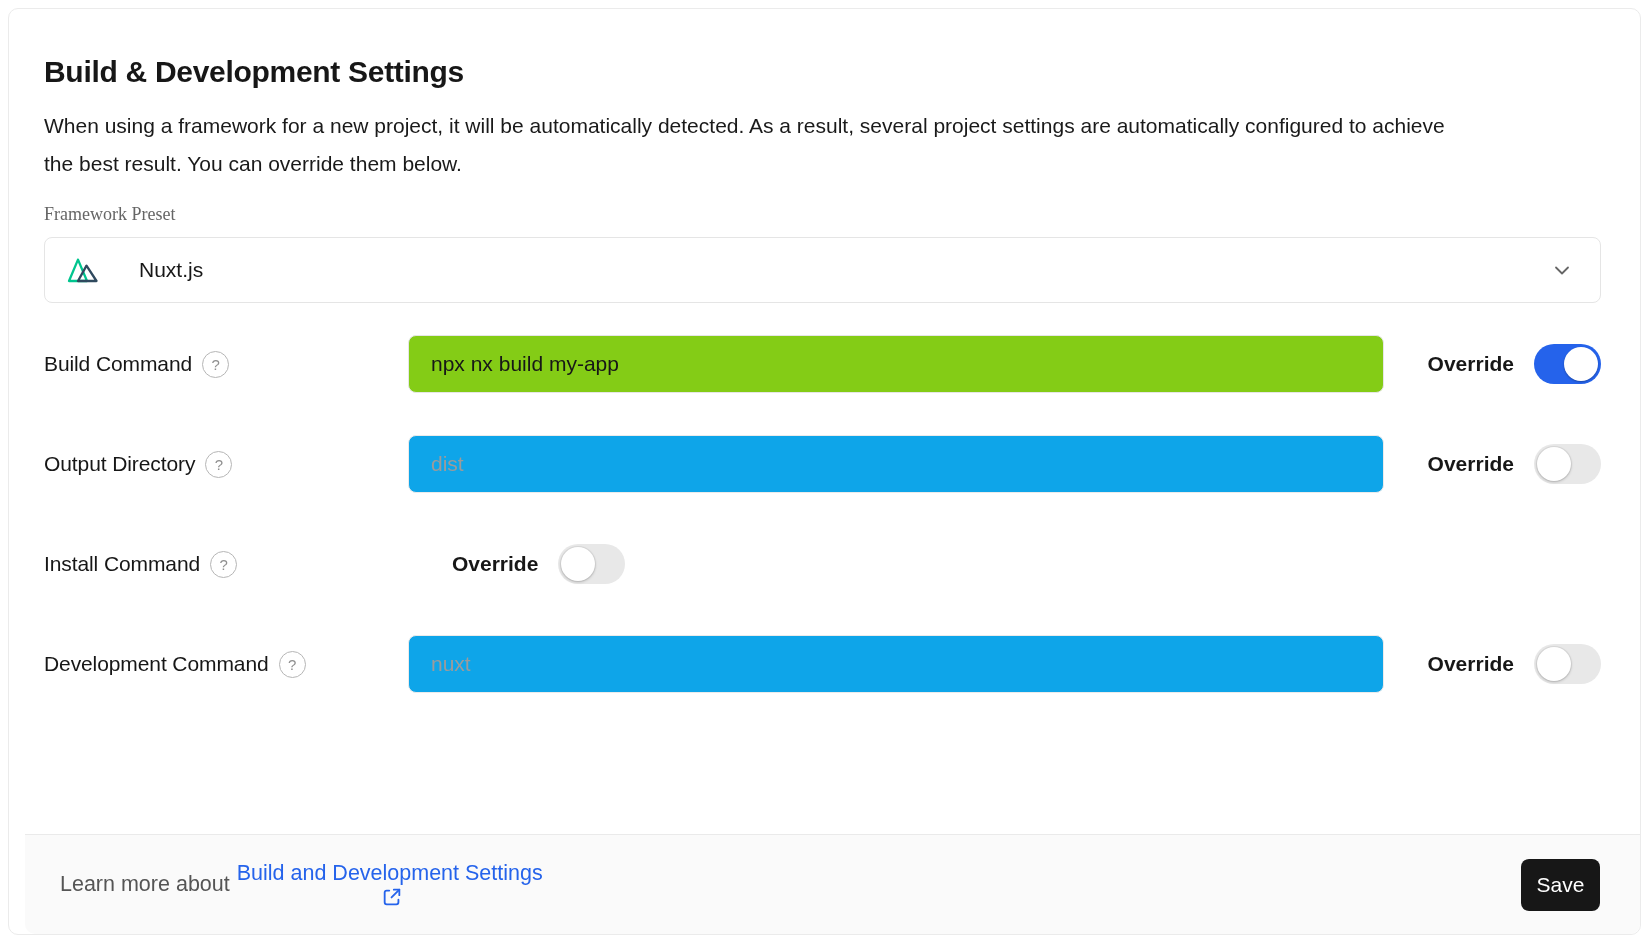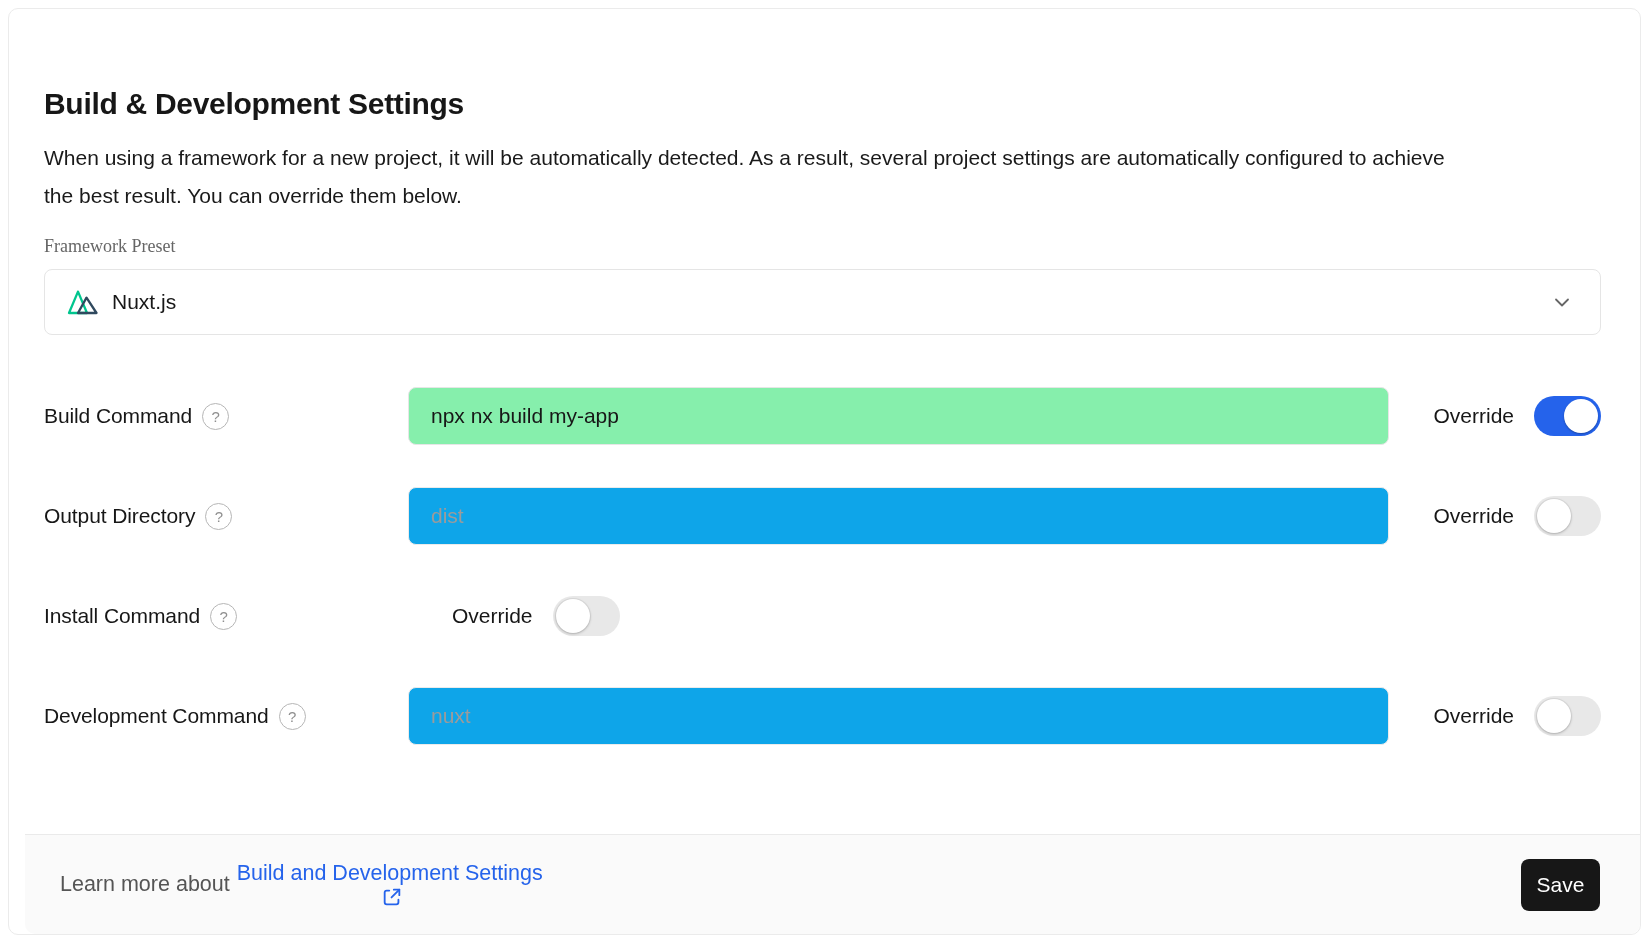--- a/index.html
+++ b/index.html
@@ -19,21 +19,20 @@
     border-radius: 10px;
   }
   .card-main { padding: 44px 39px 0 35px; }
 
   .title {
     font-size: 30px;
     font-weight: 700;
     letter-spacing: -0.3px;
     color: #171717;
     line-height: 38px;
-    margin-top: 32px;
   }
   .description {
     margin-top: 16px;
     font-size: 21px;
     line-height: 38px;
     color: #1a1a1a;
     max-width: 1430px;
   }
   .field-label {
     margin-top: 20px;
@@ -46,29 +45,30 @@
     margin-top: 12px;
     height: 66px;
     width: 100%;
     border: 1px solid #e5e5e5;
     border-radius: 8px;
     background: #ffffff;
     display: flex;
     align-items: center;
     padding: 0 26px 0 22px;
     cursor: pointer;
+    gap: 27px;
   }
   .select-value {
     font-size: 21px;
     color: #171717;
     margin-left: 13px;
   }
   .select .chevron { margin-left: auto; display: flex; }
 
-  .rows { margin-top: 52px; }
+  .rows { margin-top: 32px; }
   .row {
     display: flex;
     align-items: center;
     height: 58px;
     margin-bottom: 42px;
   }
   .row-label-group {
     width: 364px;
     flex-shrink: 0;
     display: flex;
@@ -94,40 +94,40 @@
     background: #fff;
   }
   .row-input {
     flex: 1;
     height: 58px;
     border: 1px solid #e6e6e6;
     border-radius: 8px;
     padding: 0 22px;
     font-size: 21px;
     color: #171717;
-    background: #86efac;
+    background: #84cc16;
     font-family: inherit;
     outline: none;
     min-width: 0;
   }
   .row-input::placeholder { color: #9b9b9b; opacity: 1; }
   .row-input.disabled {
     background: #0ea5e9;
     border-color: #ebebeb;
     cursor: default;
   }
   .override-group {
     display: flex;
     align-items: center;
     margin-left: 44px;
     flex-shrink: 0;
   }
   .override-label {
     font-size: 21px;
-    font-weight: 400;
+    font-weight: 700;
     color: #171717;
   }
   .toggle {
     width: 67px; height: 40px;
     border-radius: 20px;
     background: #e8e8e8;
     margin-left: 20px;
     position: relative;
     cursor: pointer;
     flex-shrink: 0;

